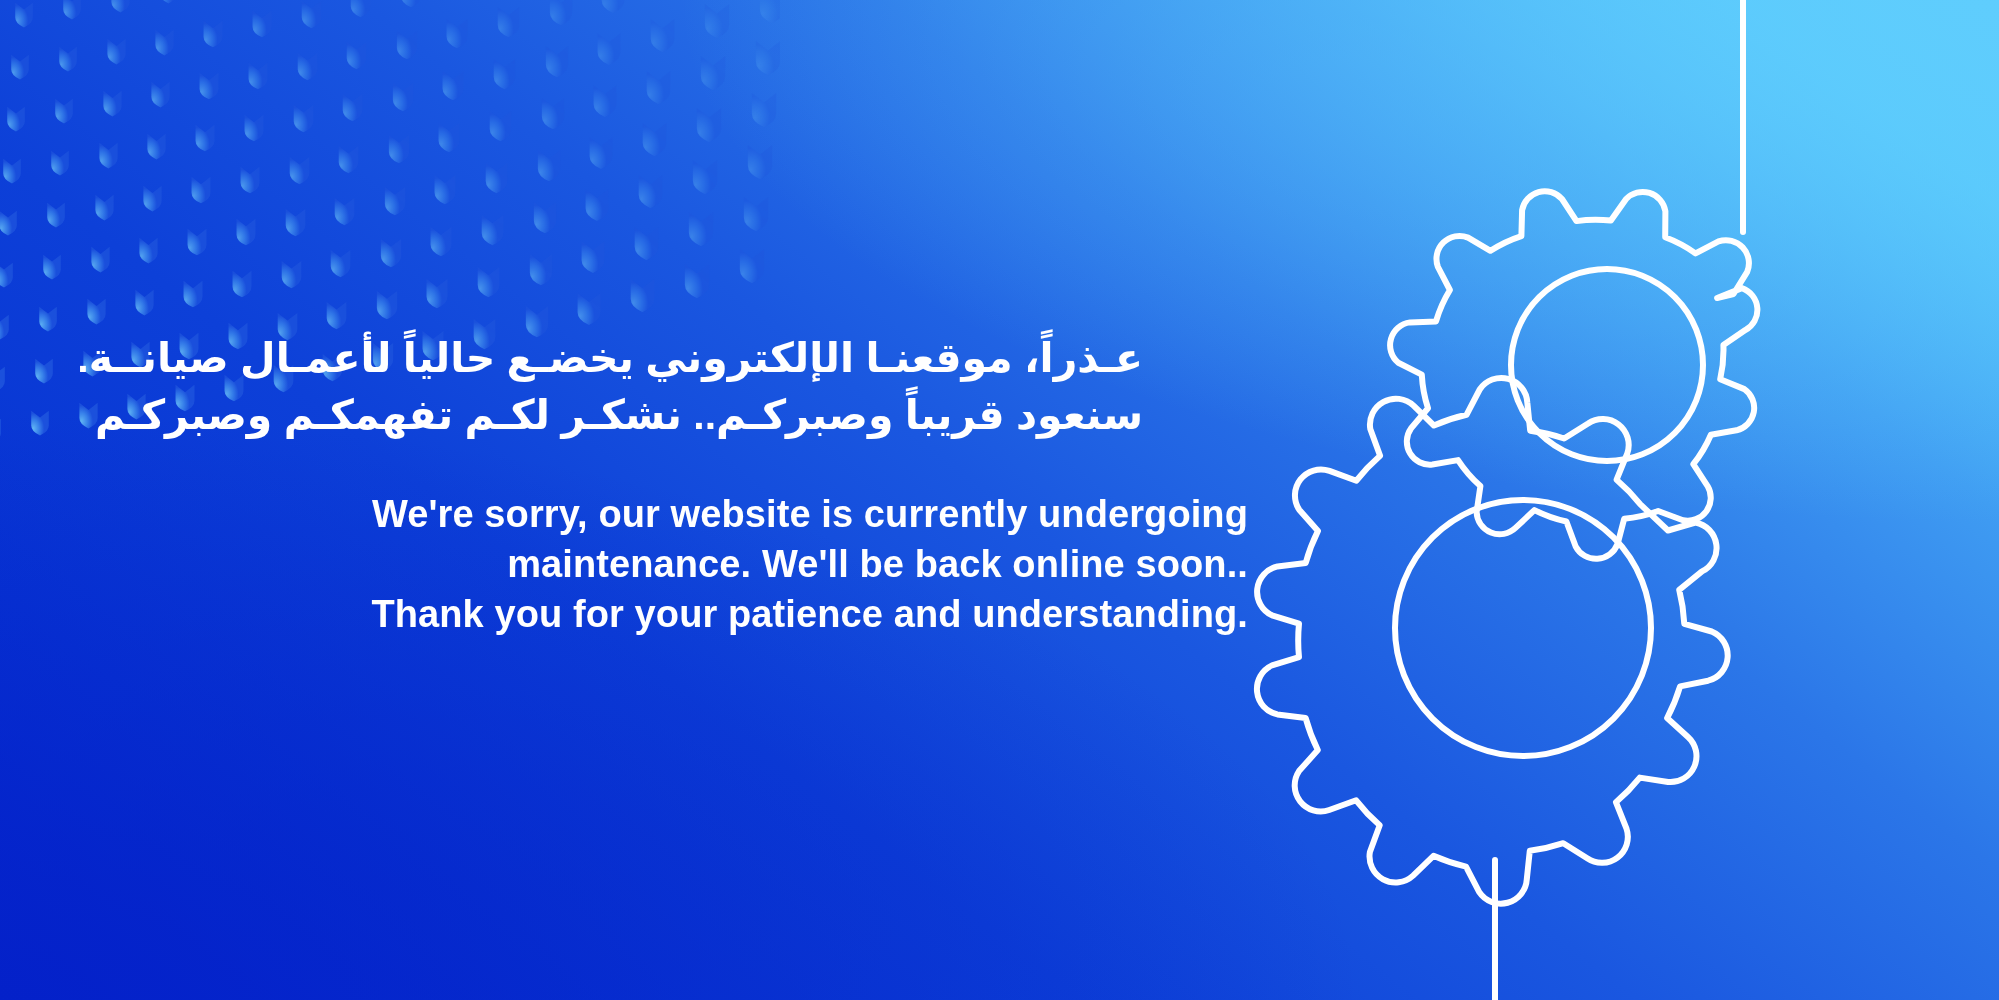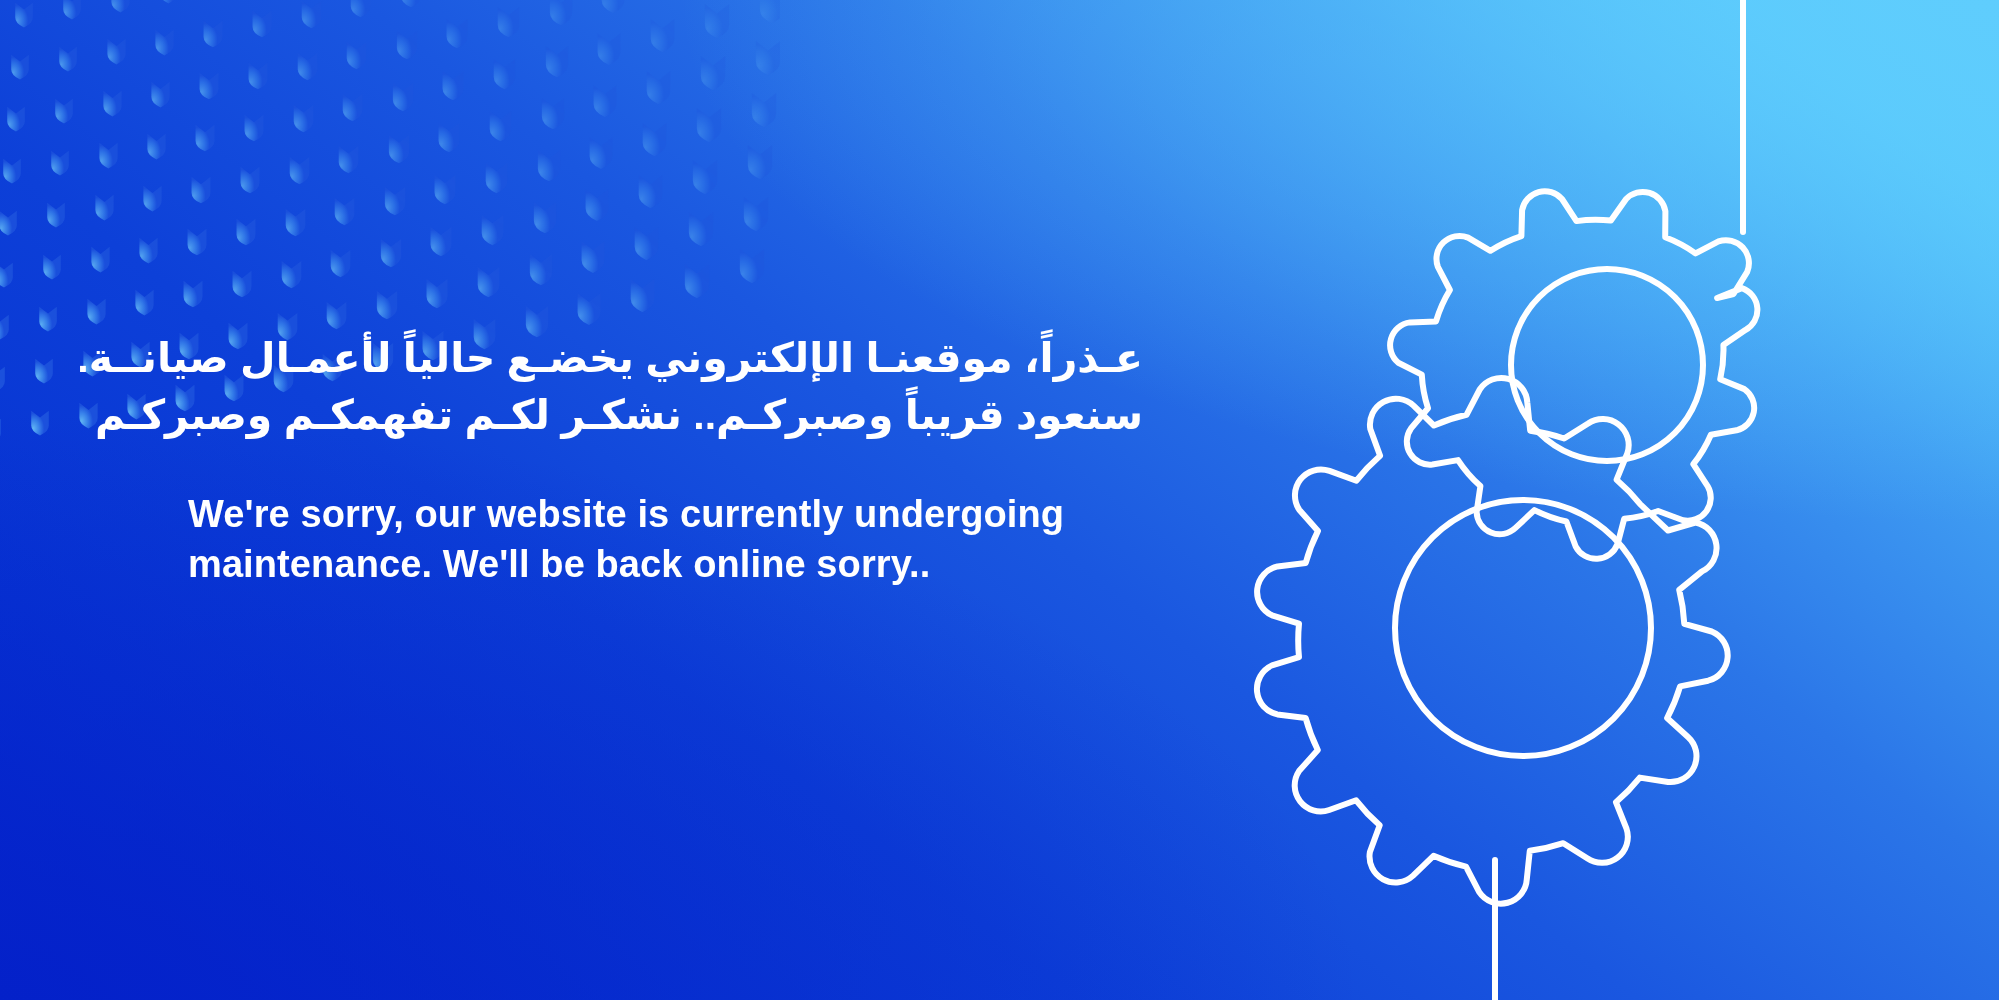--- a/index.html
+++ b/index.html
@@ -83,21 +83,21 @@
     font-weight: 700;
     line-height: 1.38;
     letter-spacing: 0.2px;
     width: 955px;
     margin-bottom: 46px;
   }
   .arabic-line { display: block; white-space: nowrap; }
 
   .english-block {
     direction: ltr;
-    text-align: left;
+    text-align: right;
     color: #ffffff;
     font-size: 38px;
     font-weight: 700;
     line-height: 1.32;
     letter-spacing: 0.1px;
   }
   .english-line { display: block; white-space: nowrap; }
 </style>
 </head>
 <body>
@@ -383,18 +383,19 @@
 
   <div class="message-block">
 
     <div class="arabic-block" dir="rtl">
       <span class="arabic-line">عـذراً، موقعنـا الإلكتروني يخضـع حالياً لأعمـال صيانــة.</span>
       <span class="arabic-line">سنعود قريباً وصبركـم.. نشكـر لكـم تفهمكـم وصبركـم</span>
     </div>
 
     <div class="english-block" dir="ltr">
       <span class="english-line">We're sorry, our website is currently undergoing</span>
-      <span class="english-line">maintenance. We'll be back online sorry..</span>
+      <span class="english-line">maintenance. We'll be back online soon..</span>
+      <span class="english-line">Thank you for your patience and understanding.</span>
     </div>
 
   </div>
 
 </div>
 
 </body></html>

